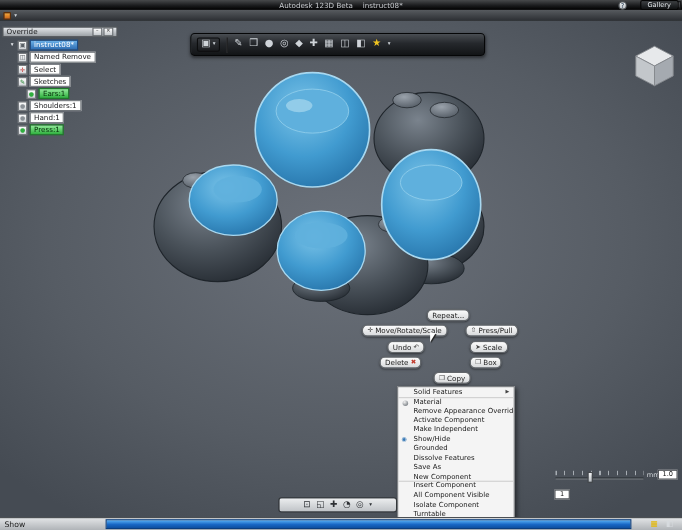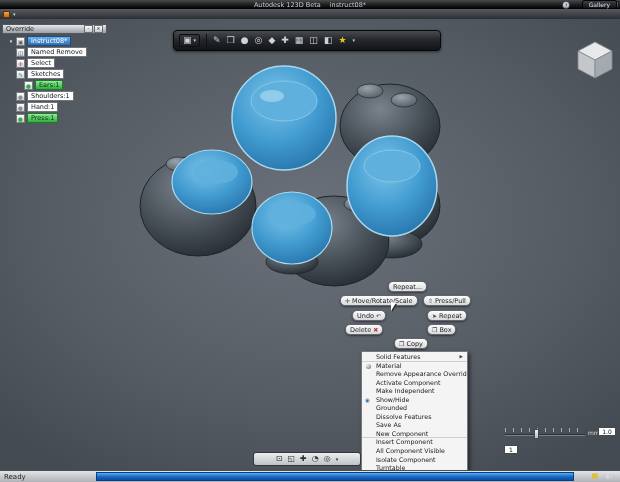--- a/index.html
+++ b/index.html
@@ -242,35 +242,35 @@
 
   <svg class="viewcube" viewBox="0 0 38 40">
     <polygon points="19,2 36,11 19,20 2,11" fill="#e7e9eb" stroke="#84888c" stroke-width="0.8"></polygon>
     <polygon points="2,11 19,20 19,38 2,29" fill="#c3c7cb" stroke="#84888c" stroke-width="0.8"></polygon>
     <polygon points="36,11 19,20 19,38 36,29" fill="#a5aab0" stroke="#84888c" stroke-width="0.8"></polygon>
   </svg>
 
   <div class="mkbtn" style="left:388px;top:281px">
     <span>Repeat...</span>
   </div>
-  <div class="mkbtn" style="left:340px;top:295px">
+  <div class="mkbtn" style="left:329px;top:295px">
     <span class="mk-ic">✛</span>
     <span>Move/Rotate/Scale</span>
   </div>
   <div class="mkbtn" style="left:423px;top:295px">
     <span class="mk-ic">⇧</span>
     <span>Press/Pull</span>
   </div>
   <div class="mkbtn" style="left:352px;top:310px">
     <span>Undo</span>
     <span class="mk-ic">↶</span>
   </div>
   <div class="mkbtn" style="left:427px;top:310px">
     <span class="mk-ic">➤</span>
-    <span>Repeat</span>
+    <span>Scale</span>
   </div>
   <div class="mkbtn" style="left:345px;top:324px">
     <span>Delete</span>
     <span class="mk-ic mk-red">✖</span>
   </div>
   <div class="mkbtn" style="left:427px;top:324px">
     <span class="mk-ic">❒</span>
     <span>Box</span>
   </div>
   <div class="mkbtn" style="left:394px;top:338px">
@@ -341,19 +341,19 @@
   </div>
 
   <div class="slider-ticks"></div>
   <div class="slider-track"></div>
   <div class="slider-handle"></div>
   <span class="unit-label">mm</span>
   <div class="grid-box">1.0</div>
   <div class="snap-box">1</div>
 
   <div class="statusbar">
-    <span class="ready">Ready</span>
+    <span class="ready">Show</span>
     <div class="progress"></div>
     <span class="st-ic st-a">▦</span>
     <span class="st-ic st-b">◧</span>
   </div>
 
 </div>
 
 </body></html>

